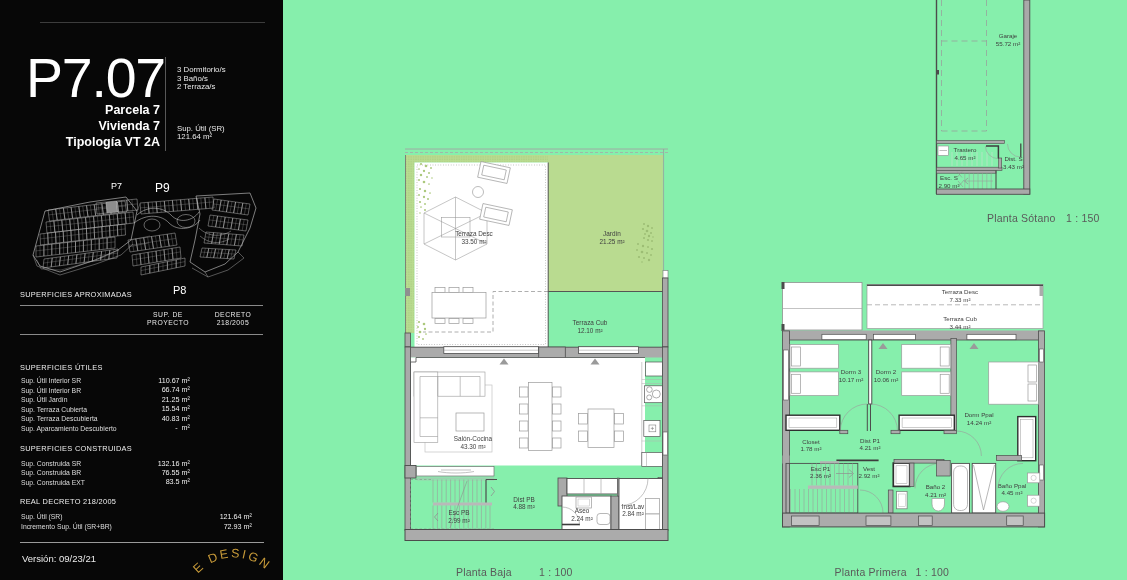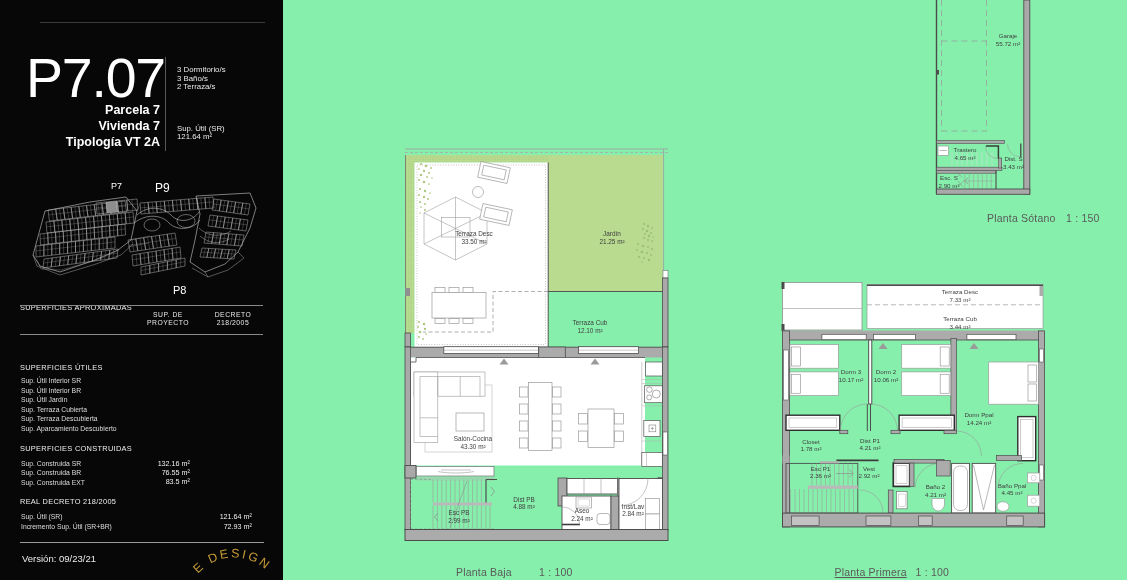--- a/index.html
+++ b/index.html
@@ -343,29 +343,30 @@
 <line x1="180.6" y1="258.9" x2="180.6" y2="266.9" stroke="#8f8f8f" stroke-width="0.35"></line>
 <line x1="176.2" y1="263.4" x2="185.0" y2="261.6" stroke="#8f8f8f" stroke-width="0.35"></line>
 <path d="M137,215 C148,205 163,207 171,215 C179,224 193,221 199,212" stroke="#cdcdcd" stroke-width="0.55" fill="none"></path>
 <path d="M134,223 C147,213 162,215 169,223 C178,232 194,229 200,220" stroke="#cdcdcd" stroke-width="0.55" fill="none"></path>
 <ellipse cx="152" cy="225" rx="8" ry="6" stroke="#c4c4c4" stroke-width="0.5" fill="none"></ellipse>
 <ellipse cx="186" cy="221" rx="9" ry="6.5" stroke="#c4c4c4" stroke-width="0.5" fill="none"></ellipse>
 <path d="M199,228 C207,236 220,238 231,231 M200,236 C208,243 219,245 229,239" stroke="#bdbdbd" stroke-width="0.45" fill="none"></path>
 <path d="M131,240 L150,236 M128,247 L148,243 M137,211 L140,204" stroke="#8f8f8f" stroke-width="0.4" fill="none"></path>
   </svg>
 
-  <div class="abs" style="left:20px;top:303px;font-size:7.4px;letter-spacing:0.3px;color:#efefef;">SUPERFICIES APROXIMADAS</div>
+  <div class="abs" style="left:20px;top:290px;font-size:7.4px;letter-spacing:0.3px;color:#efefef;">SUPERFICIES APROXIMADAS</div>
   <div class="abs" style="left:20px;top:305px;width:243px;height:1px;background:#8a8a8a;"></div>
 
   <div class="abs" style="left:138px;top:310.5px;width:60px;text-align:center;font-size:6.8px;line-height:8.8px;letter-spacing:0.5px;color:#e8e8e8;">SUP. DE<br>PROYECTO</div>
   <div class="abs" style="left:205px;top:310.5px;width:56px;text-align:center;font-size:6.8px;line-height:8.8px;letter-spacing:0.5px;color:#e8e8e8;">DECRETO<br>218/2005</div>
   <div class="abs" style="left:20px;top:334px;width:243px;height:1px;background:#8a8a8a;"></div>
 
   <div class="abs" style="left:20px;top:363px;font-size:7.4px;letter-spacing:0.3px;color:#efefef;">SUPERFICIES ÚTILES</div>
   <div class="abs" style="left:21px;top:376px;font-size:6.8px;line-height:9.55px;color:#dedede;">Sup. Útil Interior SR<br>Sup. Útil Interior BR<br>Sup. Útil Jardín<br>Sup. Terraza Cubierta<br>Sup. Terraza Descubierta<br>Sup. Aparcamiento Descubierto</div>
+  <div class="abs" style="left:120px;top:375.5px;width:70px;text-align:right;font-size:7.2px;line-height:9.55px;color:#efefef;">110.67 m²<br>66.74 m²<br>21.25 m²<br>15.54 m²<br>40.83 m²<br>-&nbsp;&nbsp;m²</div>
 
   <div class="abs" style="left:20px;top:444px;font-size:7.4px;letter-spacing:0.3px;color:#efefef;text-align:right;">SUPERFICIES CONSTRUIDAS</div>
   <div class="abs" style="left:21px;top:459px;font-size:6.8px;line-height:9.3px;color:#dedede;">Sup. Construida SR<br>Sup. Construida BR<br>Sup. Construida EXT</div>
   <div class="abs" style="left:120px;top:458.5px;width:70px;text-align:right;font-size:7.2px;line-height:9.3px;color:#efefef;">132.16 m²<br>76.55 m²<br>83.5 m²</div>
 
   <div class="abs" style="left:20px;top:497px;font-size:7.4px;letter-spacing:0.3px;color:#efefef;text-align:right;">REAL DECRETO 218/2005</div>
   <div class="abs" style="left:21px;top:512px;font-size:6.8px;line-height:10px;color:#dedede;">Sup. Útil (SR)<br>Incremento Sup. Útil (SR+BR)</div>
   <div class="abs" style="left:182px;top:511.5px;width:70px;text-align:right;font-size:7.2px;line-height:10px;color:#efefef;">121.64 m²<br>72.93 m²</div>
 
   <div class="abs" style="left:20px;top:542px;width:244px;height:1px;background:#9a9a9a;"></div>
@@ -947,15 +948,15 @@
 
   <rect x="782.5" y="513.1" width="262.1" height="13.8" fill="#ababab" stroke="#4c4c4c" stroke-width="1"></rect>
   <g fill="#c2c2c2" stroke="#4c4c4c" stroke-width="0.7">
     <rect x="791.6" y="516" width="27.5" height="9.5"></rect>
     <rect x="866" y="516" width="24.9" height="9.5"></rect>
     <rect x="918.4" y="516" width="13.8" height="9.5"></rect>
     <rect x="1006.7" y="516" width="16.5" height="9.5"></rect>
   </g>
 </svg>
 
-<div class="abs lbl" style="left:786.5px;top:566px;text-decoration:underline;">Planta Primera</div>
+<div class="abs lbl" style="left:786.5px;top:566px;">Planta Primera</div>
 <div class="abs lbl" style="left:867.5px;top:566px;">1 : 100</div>
 </div>
 
 </body></html>

